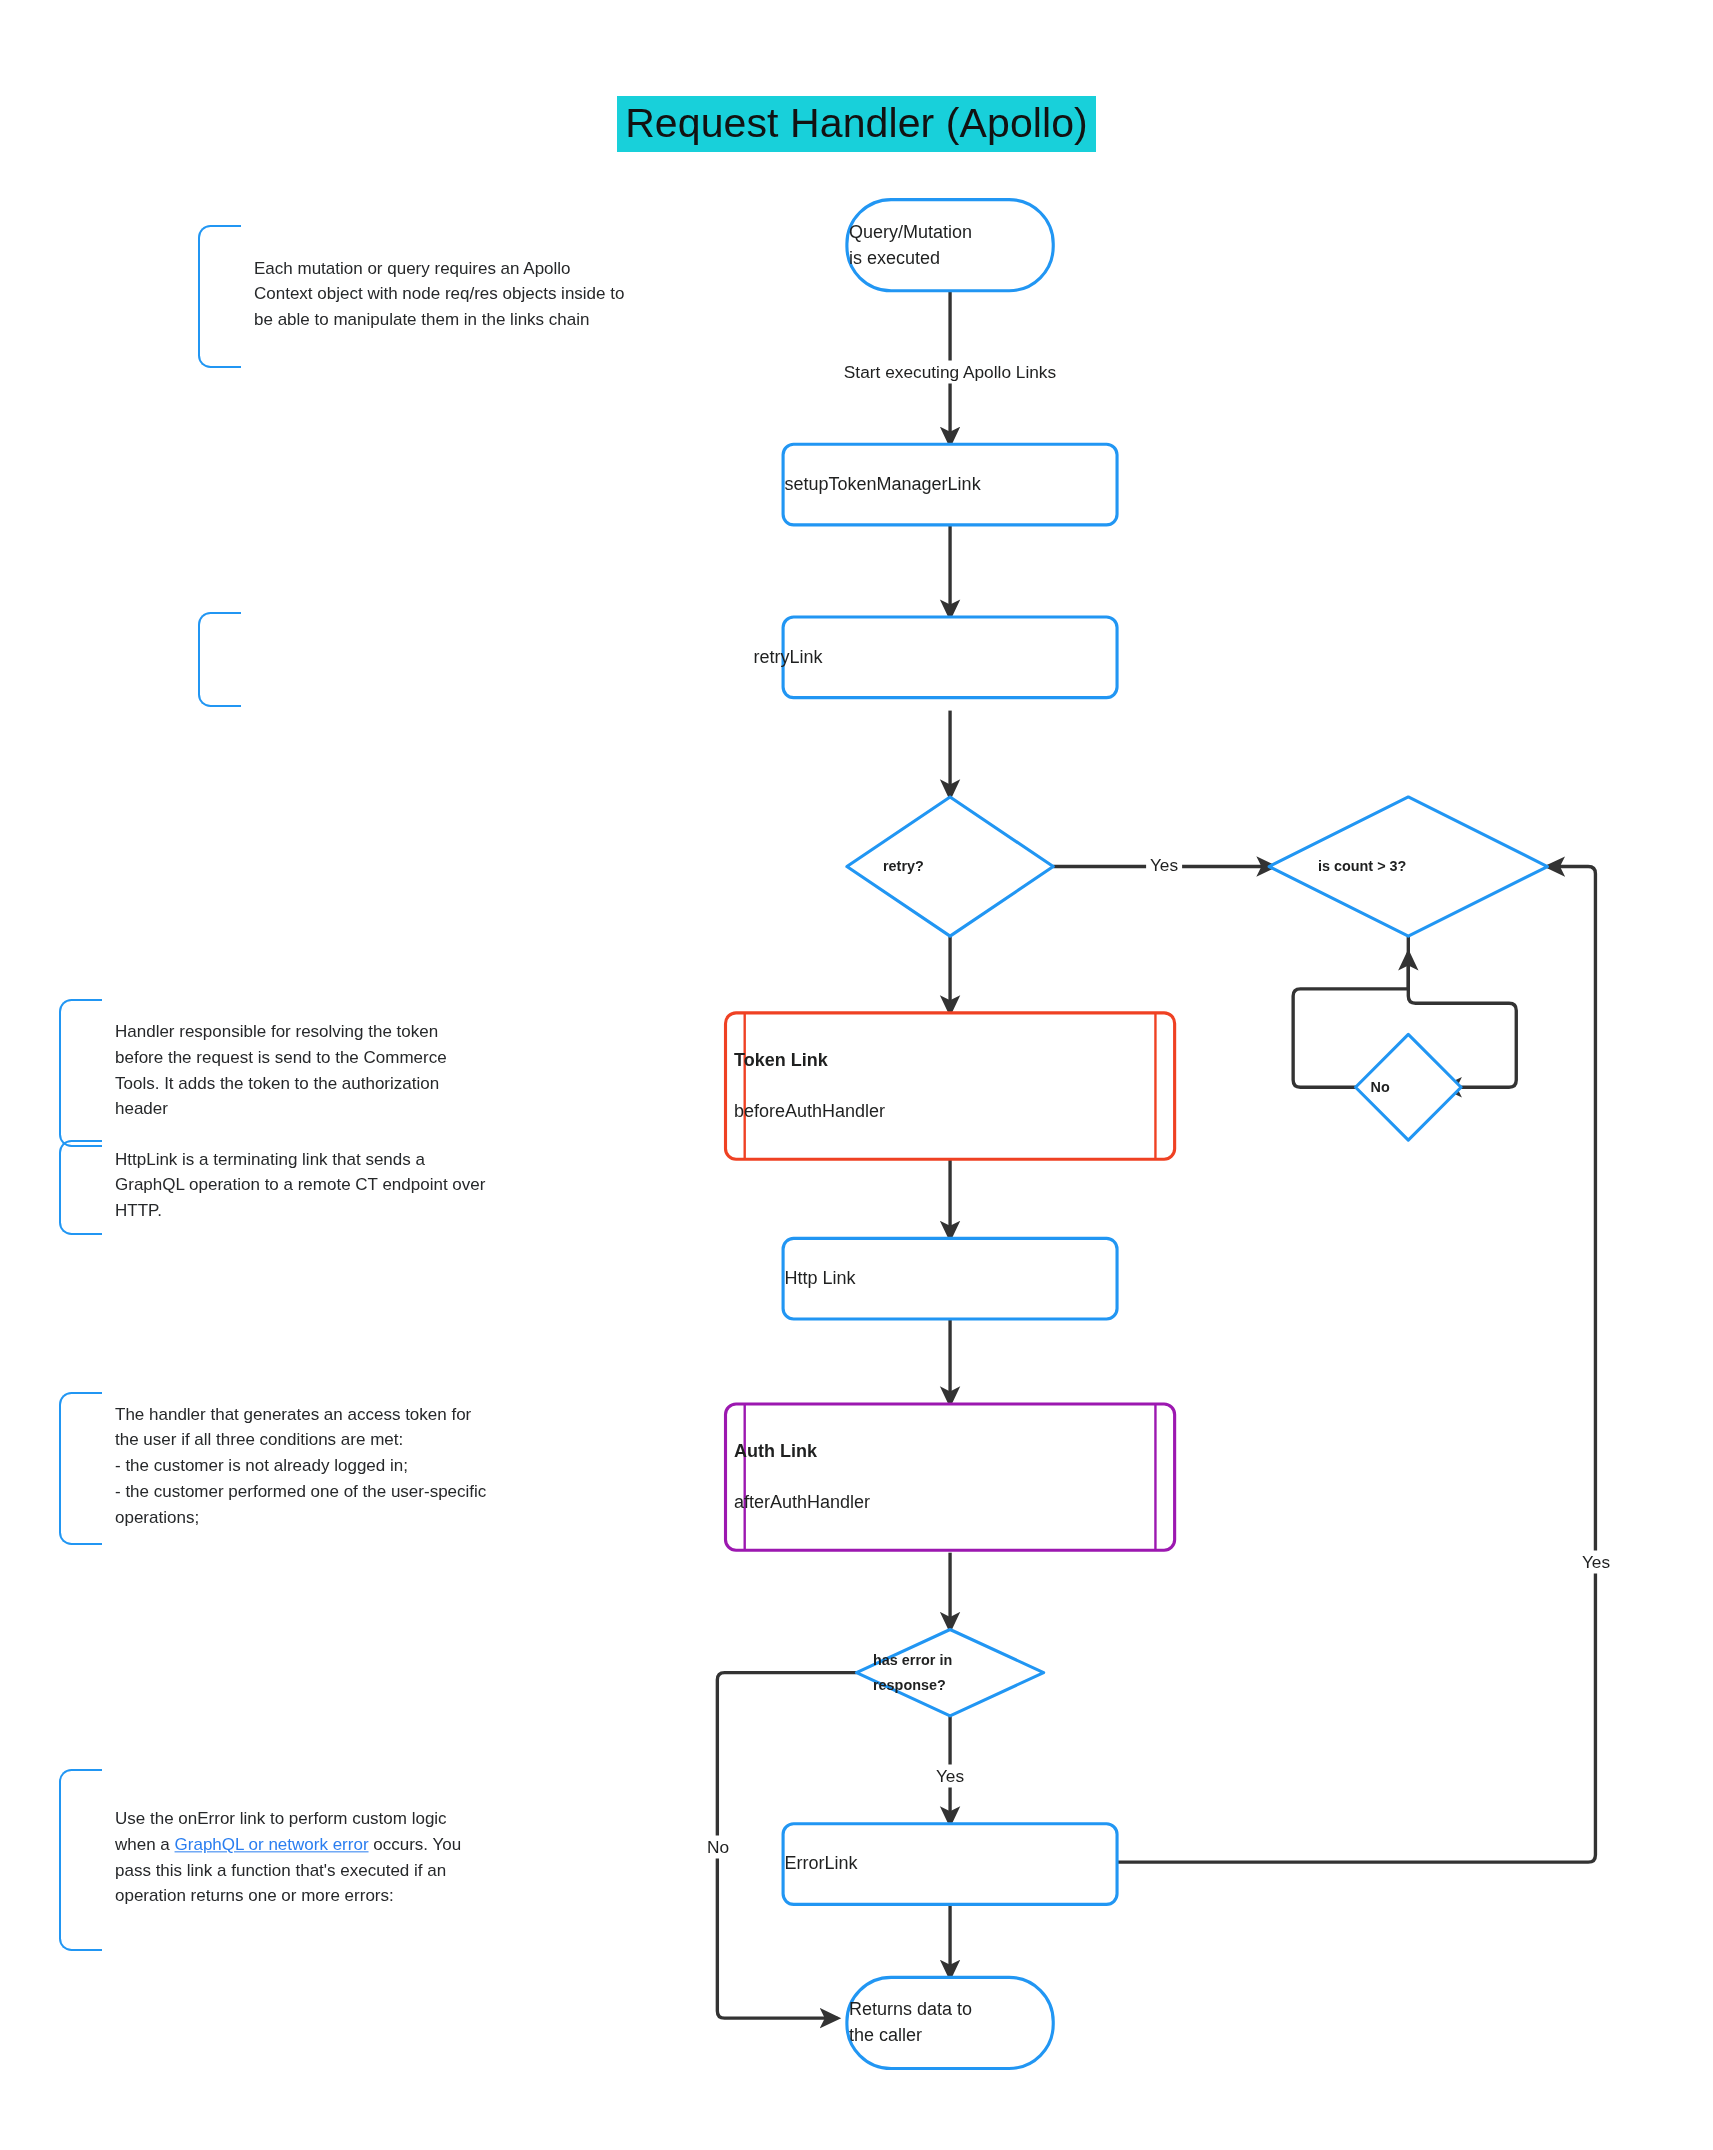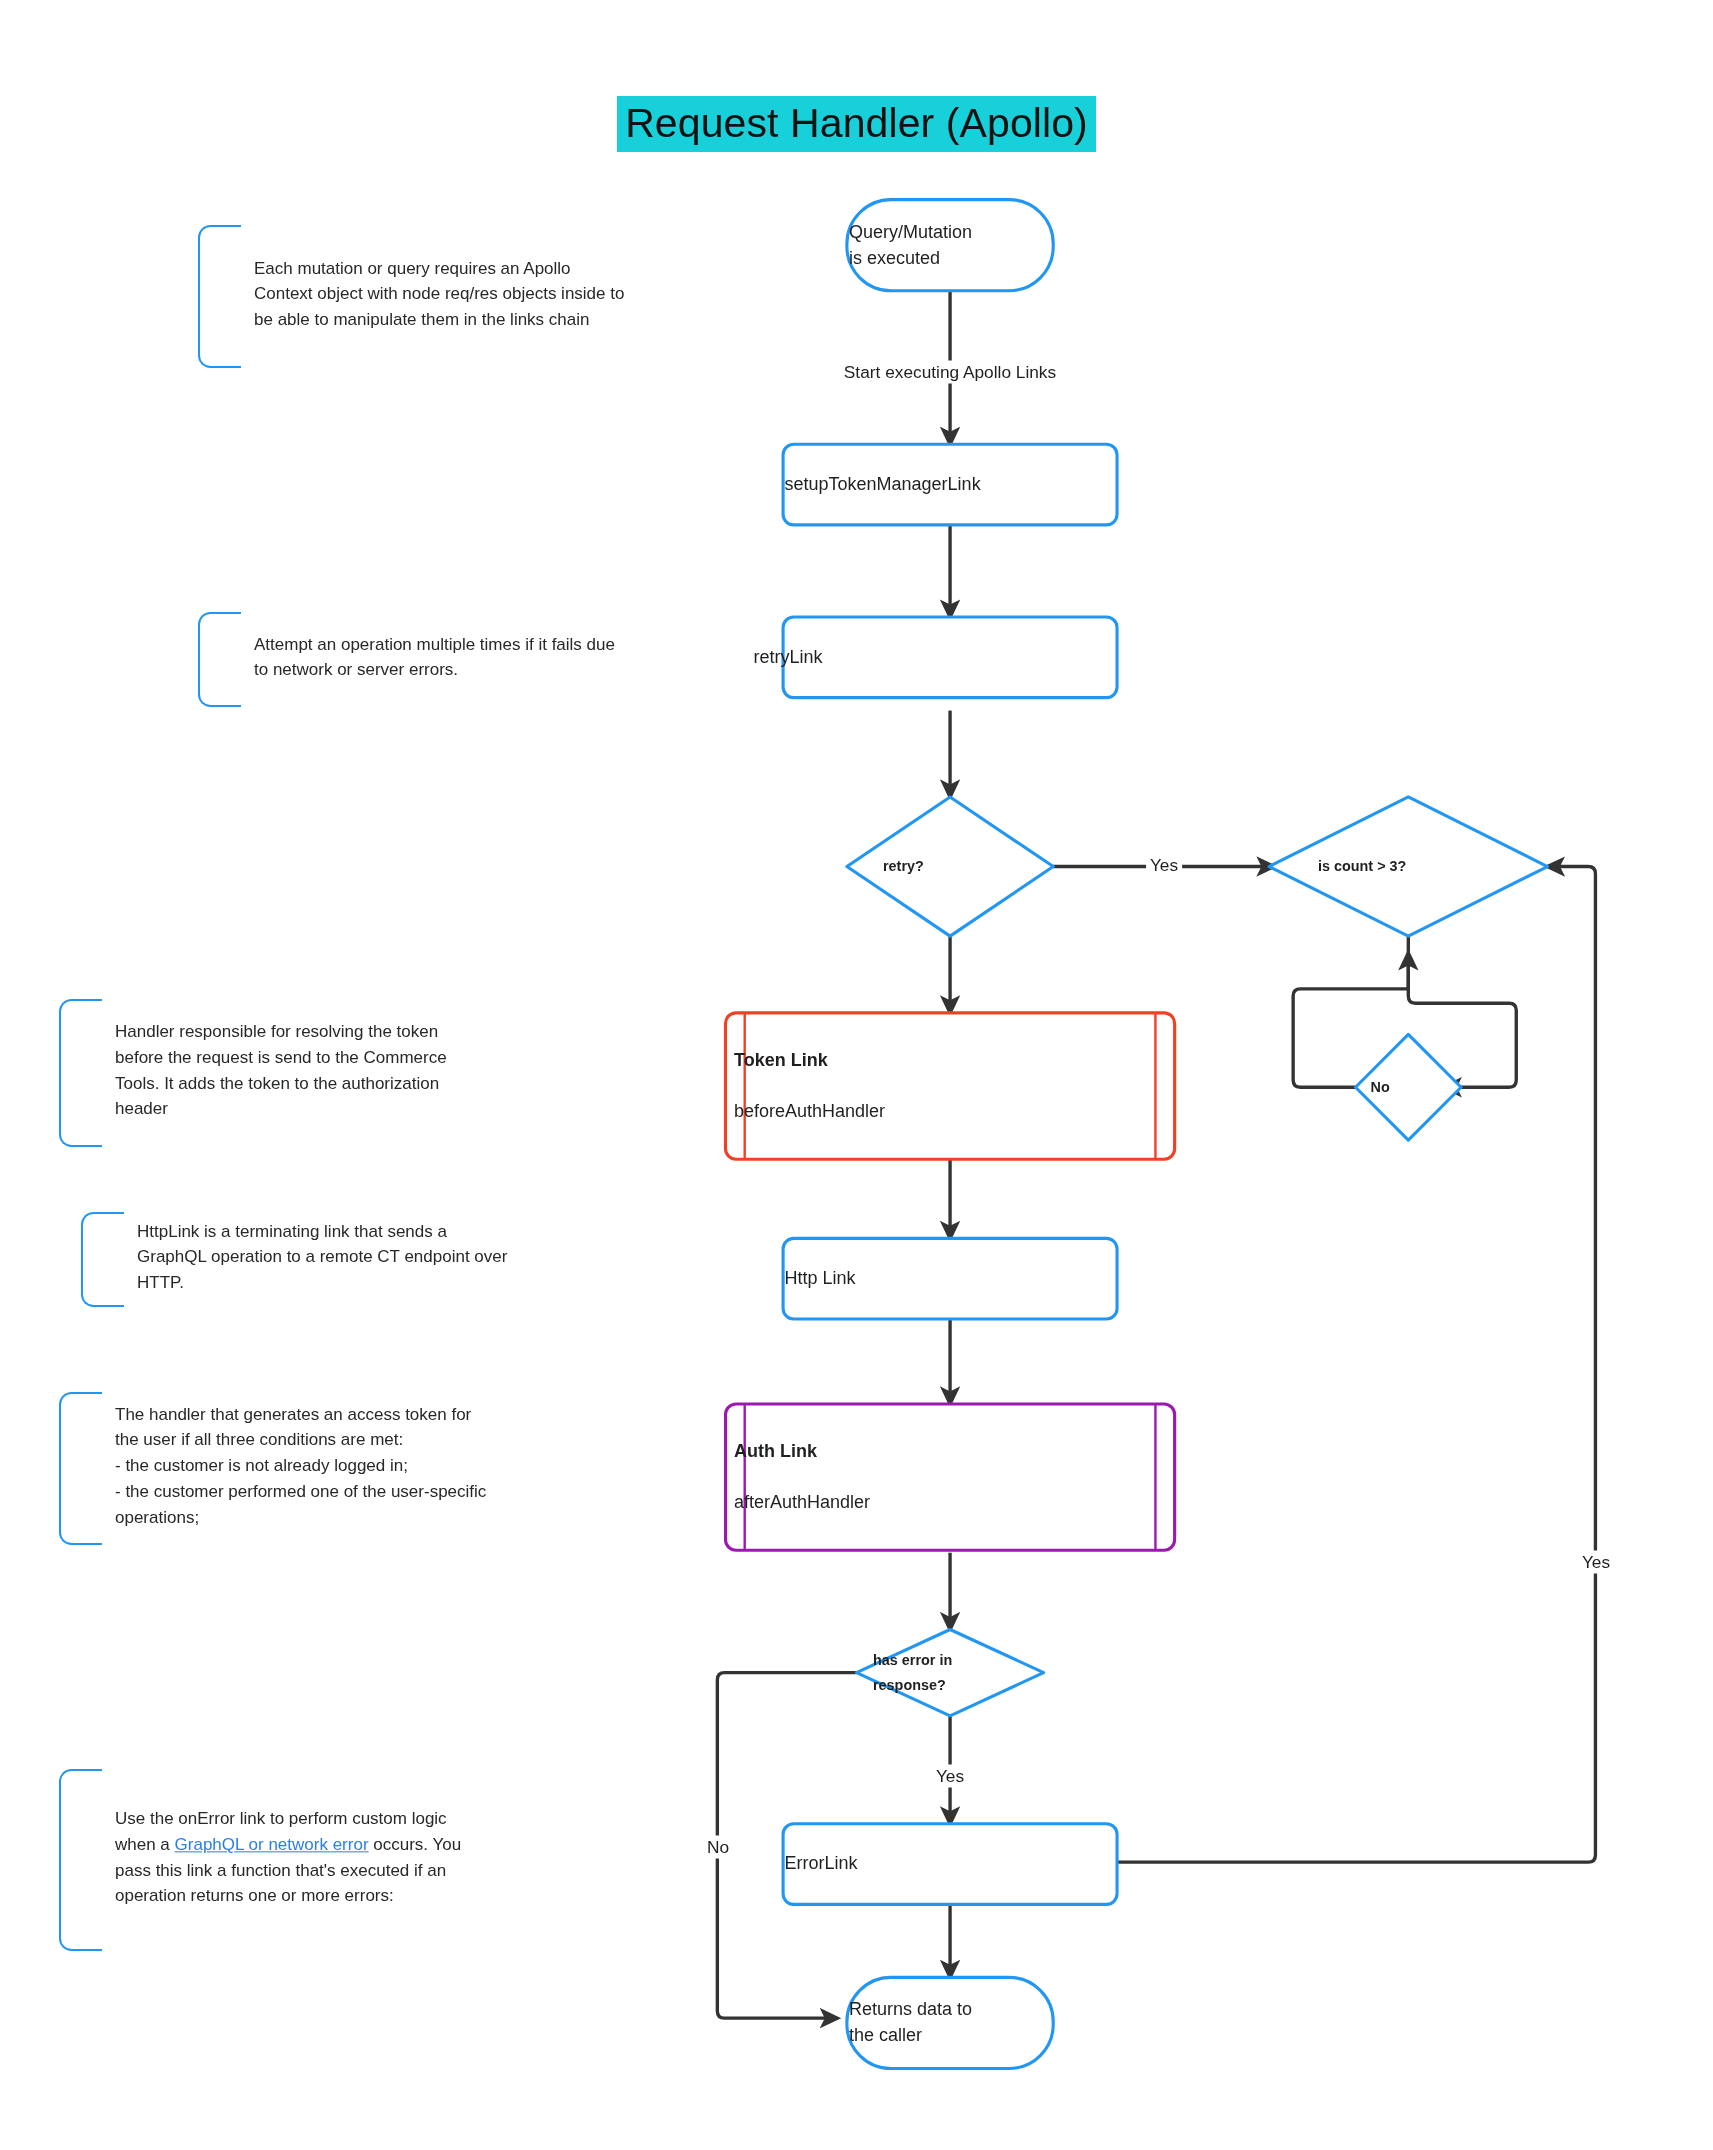--- a/index.html
+++ b/index.html
@@ -214,29 +214,28 @@
   <div class="edge-label" style="left:1596px; top:1562px;">Yes</div>
 
   <div class="note" style="left:198px; top:225px; width:432px; height:139px;">
     <div class="bracket"></div>
     <div class="note-text">Each mutation or query requires an Apollo Context object with node req/res objects inside to be able to manipulate them in the links chain</div>
   </div>
 
 
   <div class="note" style="left:198px; top:612px; width:432px; height:91px;">
     <div class="bracket"></div>
-    <div class="note-text">Attempt an operation multiple times if it fails due to network or server errors.</div>
   </div>
 
   <div class="note" style="left:59px; top:999px; width:432px; height:144px;">
     <div class="bracket"></div>
     <div class="note-text">Handler responsible for resolving the token before the request is send to the Commerce Tools. It adds the token to the authorization header</div>
   </div>
 
-  <div class="note" style="left:59px; top:1212px; width:432px; height:91px;margin-left:22px;">
+  <div class="note" style="left:59px; top:1140px; width:432px; height:91px;">
     <div class="bracket"></div>
     <div class="note-text">HttpLink is a terminating link that sends a GraphQL operation to a remote CT endpoint over HTTP.</div>
   </div>
 
   <div class="note" style="left:59px; top:1392px; width:432px; height:149px;">
     <div class="bracket"></div>
     <div class="note-text">The handler that generates an access token for the user if all three conditions are met:
 - the customer is not already logged in;
 - the customer performed one of the user-specific operations;</div>
   </div>

